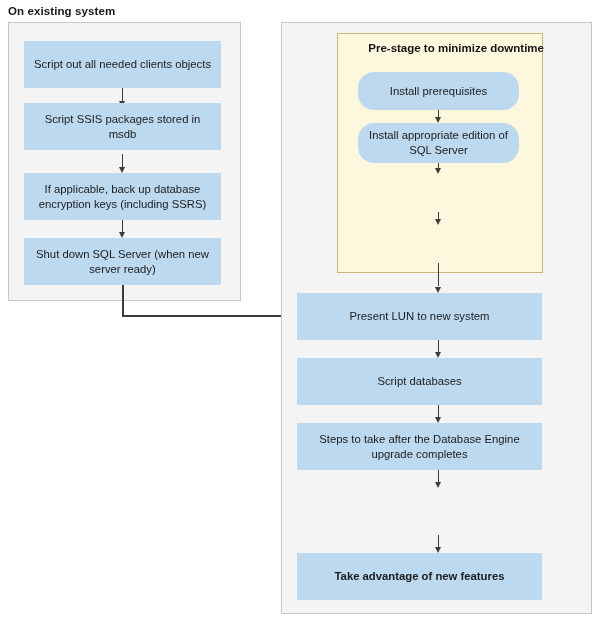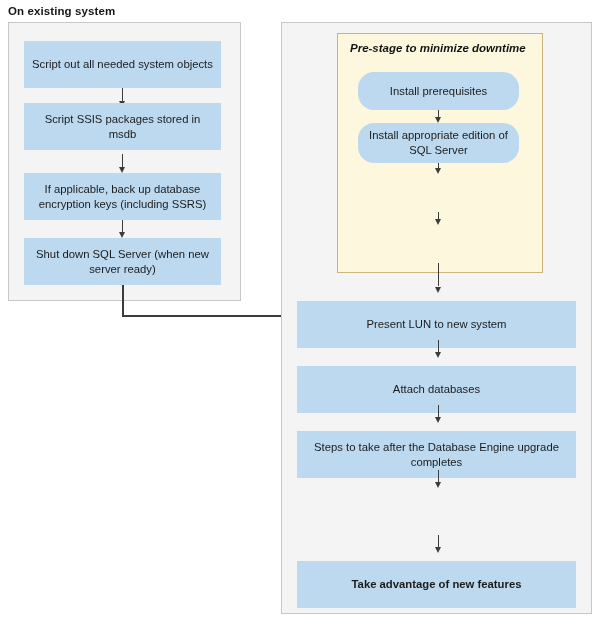--- a/index.html
+++ b/index.html
@@ -56,27 +56,26 @@
     left: 337px;
     top: 33px;
     width: 206px;
     height: 240px;
     background: #fdf8dd;
     border: 1px solid #cbb77c;
     box-sizing: border-box;
   }
   .prestage-label {
     position: absolute;
-    left: 12px;
+    left: 0;
     top: 8px;
     width: 206px;
-    text-align: left;
+    text-align: right;
     font-size: 11.5px;
     font-weight: bold;
-    font-style: italic;
     color: #141414;
   }
 
   .node {
     position: absolute;
     background: #bcd9f0;
     box-sizing: border-box;
     display: flex;
     align-items: center;
     justify-content: center;
@@ -96,21 +95,21 @@
 
   
   .col-pre { left: 358px; width: 161px; height: 38px; border-radius: 16px; }
   #node-p1 { top: 72px; }
   #node-p2 { top: 123px; }
   #node-p3 { top: 174px; }
   #node-p4 { top: 225px; }
   #node-p2 { height: 40px; }
 
   
-  .col-right { left: 297px; width: 279px; margin-top: 8px; }
+  .col-right { left: 297px; width: 245px; }
   #node-r1 { top: 293px; height: 47px; }
   #node-r2 { top: 358px; height: 47px; }
   #node-r3 { top: 423px; height: 47px; }
   #node-r4 { top: 488px; height: 47px; }
   #node-r5 { top: 553px; height: 47px; font-weight: bold; }
 
   
   .arrow-v {
     position: absolute;
     width: 11px;
@@ -160,21 +159,21 @@
 </style>
 </head>
 <body>
 
 <div class="canvas">
 
   <div class="panel-title" id="title-existing">On existing system</div>
 
   <div class="panel" id="panel-existing"></div>
 
-  <div class="node col-left" id="node-l1">Script out all needed system objects</div>
+  <div class="node col-left" id="node-l1">Script out all needed clients objects</div>
 
   <div class="arrow-v" style="left:117px; top:88px; height:19px;">
     <div class="shaft" style="height:13px;"></div>
     <div class="head"></div>
   </div>
 
   <div class="node col-left" id="node-l2">Script SSIS packages stored in msdb</div>
 
   <div class="arrow-v" style="left:117px; top:154px; height:19px;">
     <div class="shaft" style="height:13px;"></div>
@@ -230,21 +229,21 @@
     <div class="head"></div>
   </div>
 
   <div class="node col-right" id="node-r1">Present LUN to new system</div>
 
   <div class="arrow-v" style="left:433px; top:340px; height:18px;">
     <div class="shaft" style="height:12px;"></div>
     <div class="head"></div>
   </div>
 
-  <div class="node col-right" id="node-r2">Attach databases</div>
+  <div class="node col-right" id="node-r2">Script databases</div>
 
   <div class="arrow-v" style="left:433px; top:405px; height:18px;">
     <div class="shaft" style="height:12px;"></div>
     <div class="head"></div>
   </div>
 
   <div class="node col-right" id="node-r3">Steps to take after the Database Engine upgrade completes</div>
 
   <div class="arrow-v" style="left:433px; top:470px; height:18px;">
     <div class="shaft" style="height:12px;"></div>

